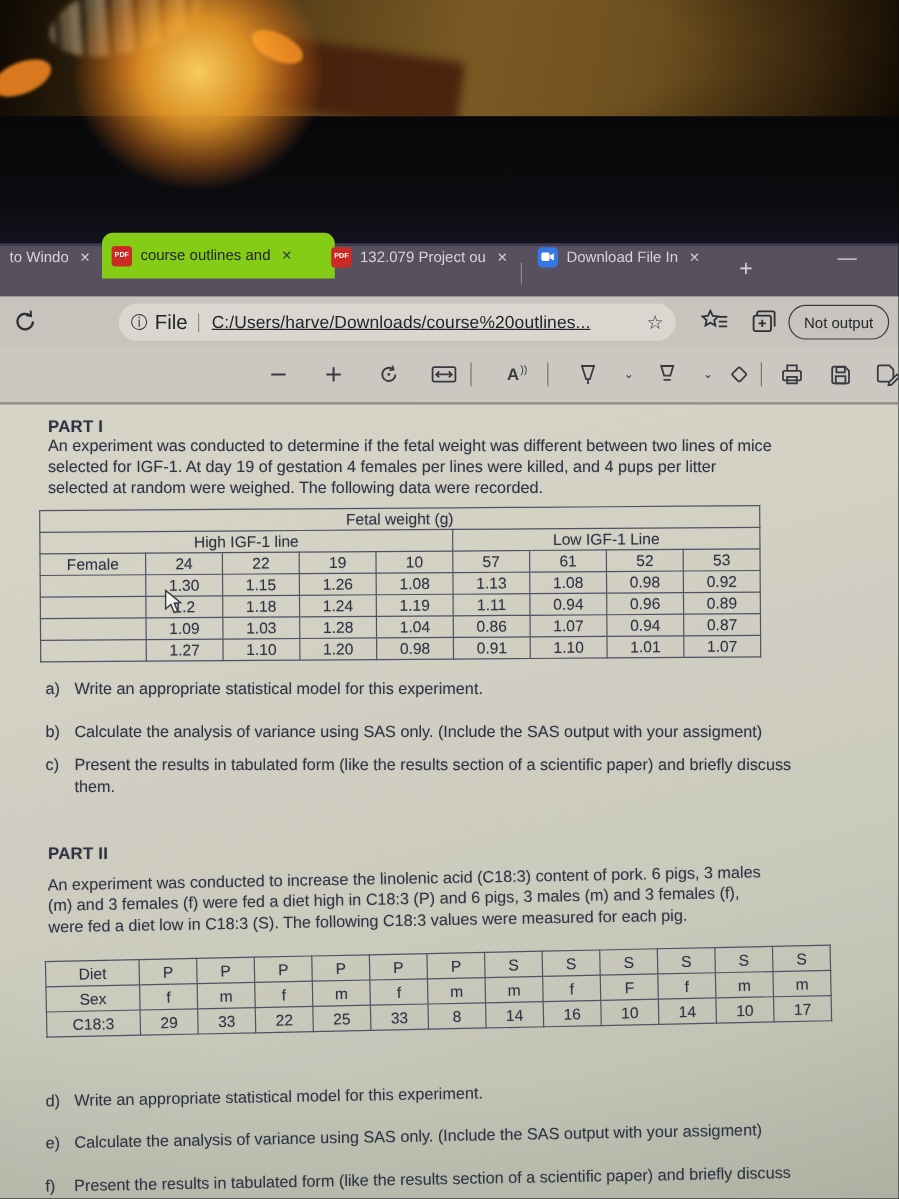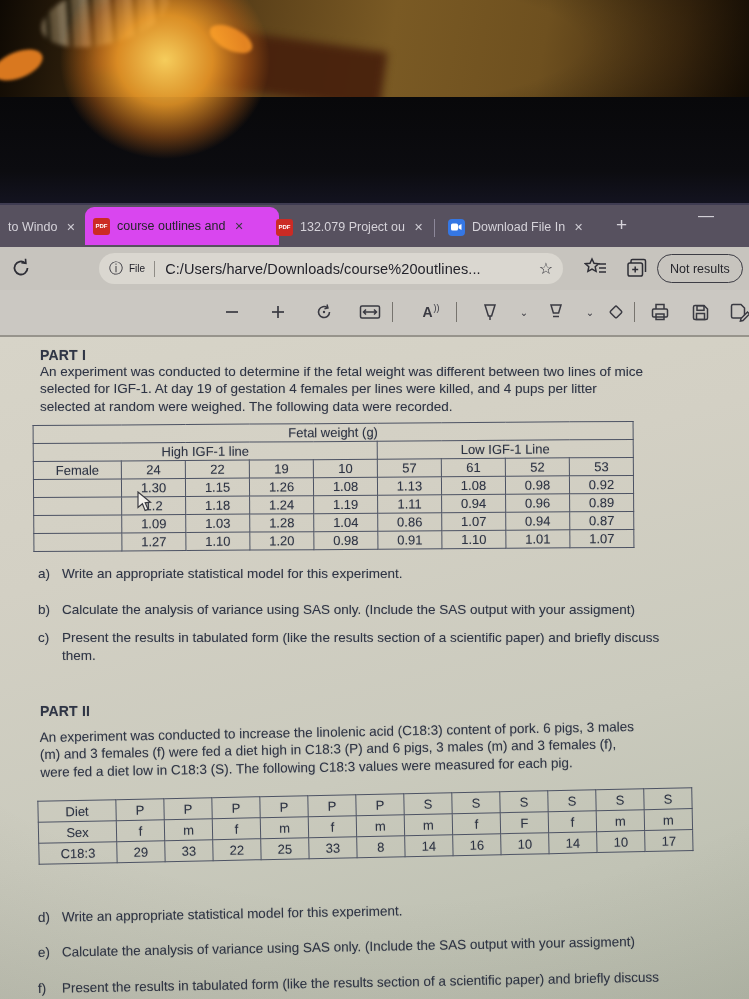--- a/index.html
+++ b/index.html
@@ -28,48 +28,48 @@
              background:radial-gradient(closest-side,#fffbe8 0%,#ffe9a8 28%,#ffc salmon,#ffc35a 55%,
                         rgba(255,160,50,0) 100%);border-radius:50%;}
 
   
   .bezel{position:absolute;left:0;top:97px;width:749px;height:106px;
          background:linear-gradient(180deg,#08080a 0%,#0c0c10 70%,#131320 100%);}
 
   
   .tabbar{position:absolute;left:0;top:203px;width:749px;height:44px;background:#57515f;
           border-top:2px solid #3f3c52;}
-  .tab{position:absolute;bottom:4px;height:36px;display:flex;align-items:center;gap:7px;
+  .tab{position:absolute;bottom:17px;height:36px;display:flex;align-items:center;gap:7px;
        color:#d6d3da;font-size:12.5px;padding:0 8px;}
   .tab .lbl{white-space:nowrap;overflow:hidden;}
   .tab-close{font-size:11px;color:#cfccd4;padding:0 2px;cursor:default;}
   .tab0{left:0;width:78px;}
-  .tab-active{left:85px;width:178px;background:#d946ef;border-radius:9px 9px 0 0;
+  .tab-active{left:85px;width:178px;background:#84cc16;border-radius:9px 9px 0 0;
               color:#25252b;height:38px;align-items:center;}
   .tab-active .tab-close{color:#3a3a40;}
   .tab2{left:268px;width:162px;}
   .tabdiv{position:absolute;left:434px;top:14px;width:1px;height:18px;background:#8d889a;}
   .tab3{left:440px;width:162px;}
   .newtab{position:absolute;left:616px;top:9px;font-size:19px;color:#d6d3da;font-weight:300;}
   .minimize{position:absolute;left:698px;top:2px;font-size:16px;color:#d6d3da;}
   .pdf-ico{display:inline-flex;align-items:center;justify-content:center;width:17px;height:17px;
            background:#cc2b24;border-radius:3px;color:#fff;font-size:6px;font-weight:bold;flex:none;}
   .zoom-ico{display:inline-flex;align-items:center;justify-content:center;width:17px;height:17px;
             background:#3577e4;border-radius:4px;flex:none;}
 
   .addressrow{position:absolute;left:0;top:247px;width:749px;height:43px;background:#c7c4be;
               display:block;}
   .reload{position:absolute;left:10px;top:10px;}
   .addrpill{position:absolute;left:99px;top:6px;width:464px;height:31px;background:#dad7d0;
             border-radius:16px;display:flex;align-items:center;padding:0 10px;box-sizing:border-box;
             color:#23232b;}
   .addrpill .info{font-size:14px;margin-right:6px;color:#2e2e36;}
-  .addrpill .file{font-size:10px;margin-right:9px;}
+  .addrpill .file{font-size:17px;margin-right:9px;}
   .addrpill .sep{width:1px;height:16px;background:#8f8c86;margin-right:10px;}
-  .addrpill .url{font-size:14.5px;letter-spacing:.1px;white-space:nowrap;overflow:hidden;flex:1;}
+  .addrpill .url{font-size:14.5px;letter-spacing:.1px;white-space:nowrap;overflow:hidden;flex:1;text-decoration:underline;}
   .addrpill .star{font-size:16px;color:#2e2e36;margin-left:6px;}
   .favbar-ic{position:absolute;left:584px;top:10px;}
   .coll-ic{position:absolute;left:626px;top:11px;}
   .syncpill{position:absolute;left:657px;top:7px;height:27px;padding:0 12px;border:1.6px solid #3c3c44;
             border-radius:15px;display:flex;align-items:center;font-size:12.5px;color:#26262c;
             background:transparent;white-space:nowrap;}
 
   .toolbar{position:absolute;left:0;top:290px;width:749px;height:45px;background:#cbc8c2;
            border-bottom:2px solid #97948c;}
   .tbi{position:absolute;top:10px;width:24px;height:24px;display:flex;align-items:center;
@@ -174,21 +174,21 @@
     </div>
     <div class="coll-ic">
       <svg width="22" height="20" viewBox="0 0 22 20" fill="none" stroke="#2e2e36" stroke-width="1.5">
         <path d="M5 5 V3 a1.5 1.5 0 0 1 1.5-1.5 H18 a1.5 1.5 0 0 1 1.5 1.5 V14"></path>
         <rect x="2" y="5" width="14.5" height="13" rx="1.8"></rect>
         <line x1="9.2" y1="8.5" x2="9.2" y2="14.5"></line>
           <line x1="6.2" y1="11.5" x2="12.2" y2="11.5"></line>
       </svg>
     </div>
     <div class="syncpill">
-      <span>Not results</span>
+      <span>Not output</span>
     </div>
   </div>
 
   <div class="toolbar">
     <div class="tbi" style="left:220px">
       <svg width="16" height="16" viewBox="0 0 16 16" stroke="#3a3a42" stroke-width="1.7">
           <line x1="2" y1="8" x2="14" y2="8"></line>
         </svg>
     </div>
     <div class="tbi" style="left:266px">

